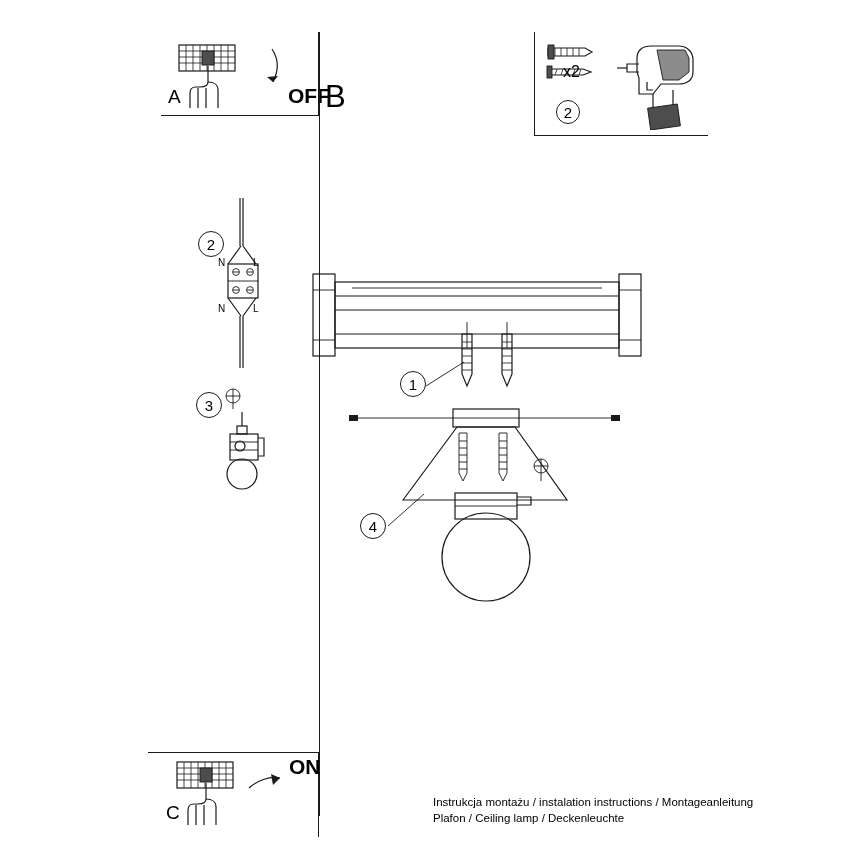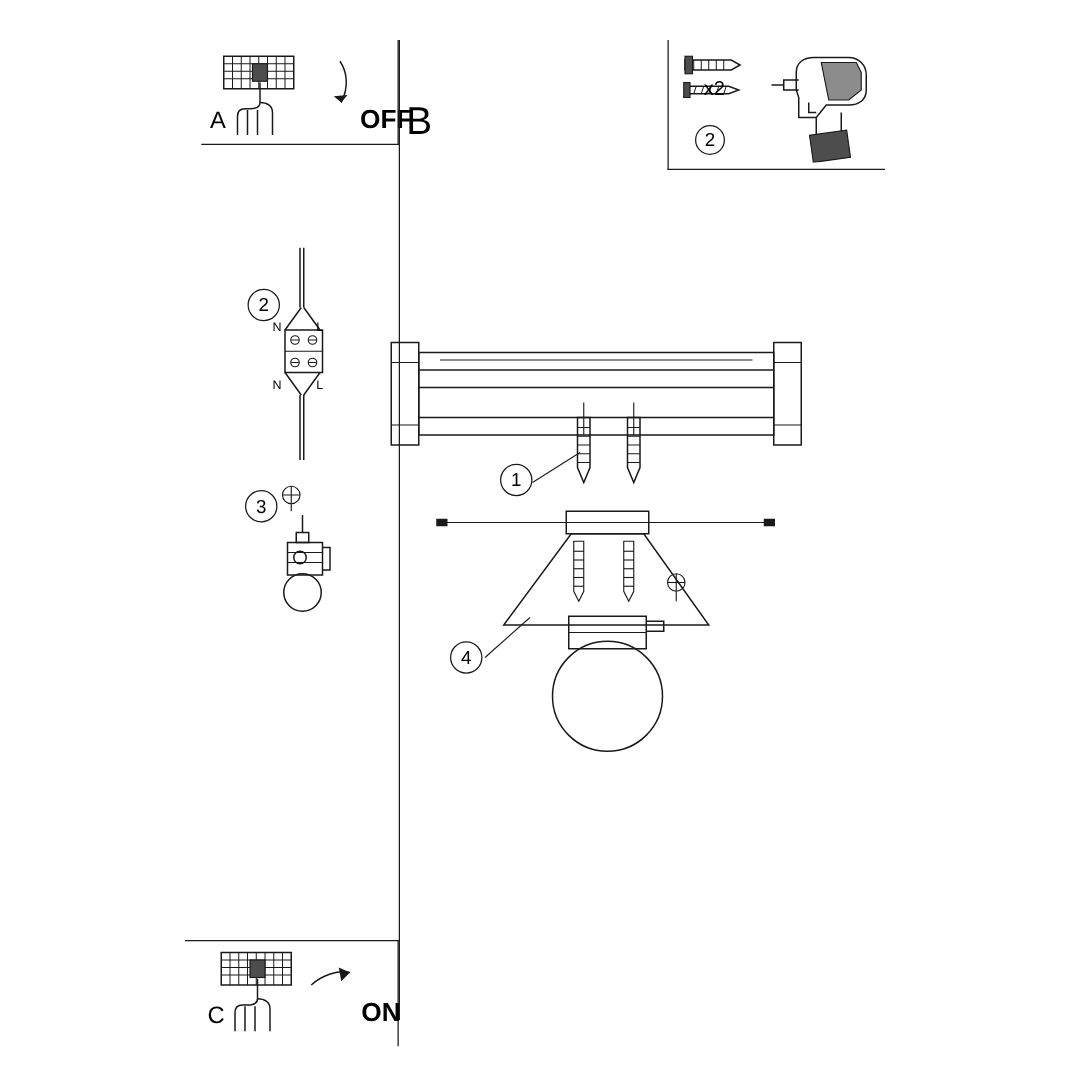--- a/index.html
+++ b/index.html
@@ -352,16 +352,18 @@
   </div>
 
   <div class="abs" style="left:244px; top:762px;">
     <svg width="40" height="40" viewBox="0 0 40 40">
       <path class="st" d="M5 26 C14 18 26 14 36 16"></path>
       <path class="st-fill" d="M36 16 L27 12 L29 23 Z"></path>
     </svg>
   </div>
 
   <div class="big-letter" style="left:166px; top:802px; font-size:19px;">C</div>
-  <div class="onoff" style="left:245px; top:799px;">ON</div>
-
+  <div class="onoff" style="left:245px; top:755px;">ON</div>
+
+  <div class="footer-text" style="left:433px; top:794px;">Instrukcja montażu / instalation instructions / Montageanleitung</div>
+  <div class="footer-text" style="left:433px; top:810px;">Plafon / Ceiling lamp / Deckenleuchte</div>
 
 </div>
 
 </body></html>

